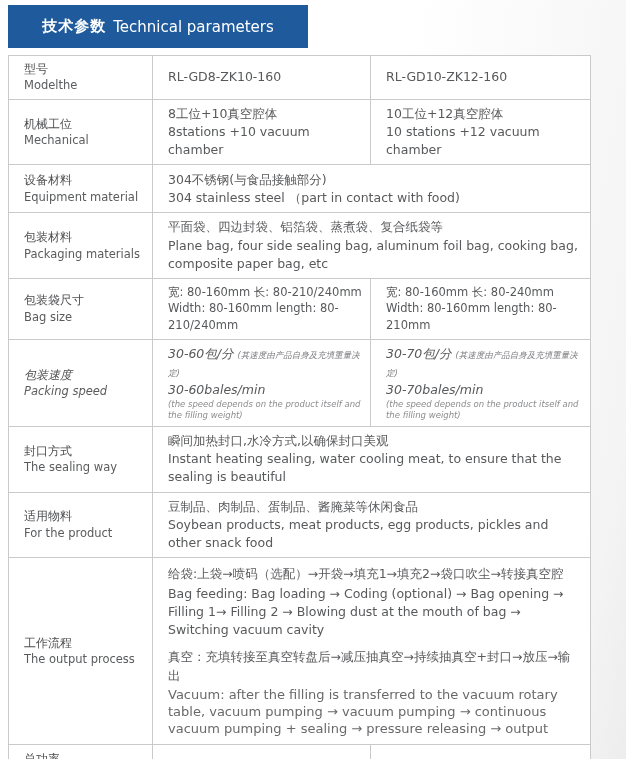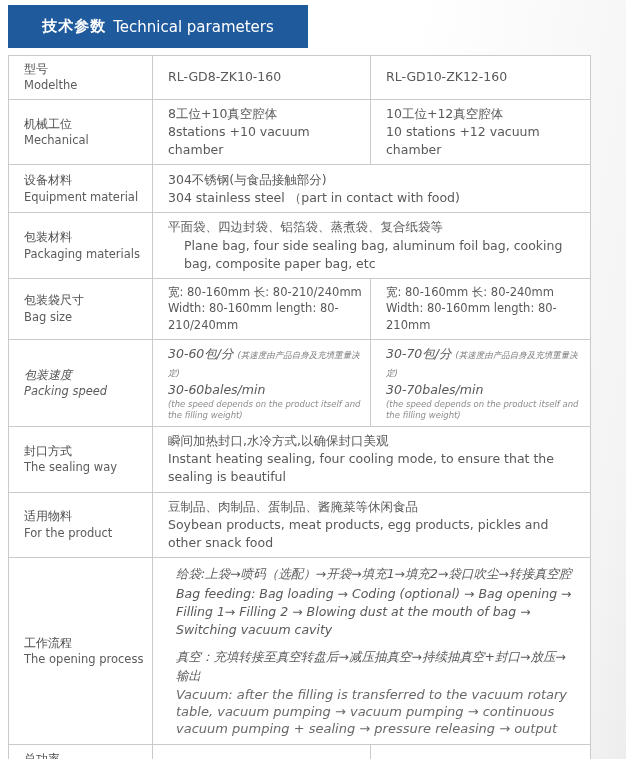--- a/index.html
+++ b/index.html
@@ -47,21 +47,21 @@
   td.label .en { font-size:11.5px; color:#5a5b5d; line-height:1.35; }
 
   td.val1 { width:218px; font-size:12.5px; background:#ffffff;}
   td.val2 { width:220px; padding-left:20px; font-size:12.5px; background:#ffffff;}
   td.spanv { font-size:12.5px; background:#ffffff;}
 
   .line { line-height:1.45; }
   .note { font-size:8.5px; color:#8b8c8e; line-height:1.3; }
   .inline-note { font-size:8.5px; color:#7d7e80; }
 
-  .wp .line { margin:2px 8px;font-style:italic; }
+  .wp .line { margin:2px 0; }
   .wp .gap { margin-top:9px; }
   .wp .small-en { font-size:13px; line-height:1.3; color:#68696b; }
 
   tr.r1  td { height:44px; }
   tr.r2  td { height:49px; }
   tr.r3  td { height:48px; }
   tr.r4  td { height:48px; }
   tr.r5  td { height:46px; }
   tr.r6  td { height:44px;font-style:italic; }
   tr.r7  td { height:51px; }
@@ -121,21 +121,21 @@
         </td>
       </tr>
 
       <tr class="r4">
         <td class="label">
           <div class="zh">包装材料</div>
           <div class="en">Packaging materials</div>
         </td>
         <td class="spanv" colspan="2">
           <div class="line">平面袋、四边封袋、铝箔袋、蒸煮袋、复合纸袋等</div>
-          <div class="line" style="max-width:420px;margin-left:16px;">Plane bag, four side sealing bag, aluminum foil bag, cooking bag, composite paper bag, etc</div>
+          <div class="line" style="max-width:420px;">Plane bag, four side sealing bag, aluminum foil bag, cooking bag, composite paper bag, etc</div>
         </td>
       </tr>
 
       <tr class="r5">
         <td class="label">
           <div class="zh">包装袋尺寸</div>
           <div class="en">Bag size</div>
         </td>
         <td class="val1" style="font-size:11.5px;">
           <div class="line">宽: 80-160mm 长: 80-210/240mm</div>
@@ -164,39 +164,39 @@
         </td>
       </tr>
 
       <tr class="r7">
         <td class="label">
           <div class="zh">封口方式</div>
           <div class="en">The sealing way</div>
         </td>
         <td class="spanv" colspan="2">
           <div class="line">瞬间加热封口,水冷方式,以确保封口美观</div>
-          <div class="line">Instant heating sealing, four cooling mode, to ensure that the sealing is beautiful</div>
+          <div class="line">Instant heating sealing, water cooling meat, to ensure that the sealing is beautiful</div>
         </td>
       </tr>
 
       <tr class="r8">
         <td class="label">
           <div class="zh">适用物料</div>
           <div class="en">For the product</div>
         </td>
         <td class="spanv" colspan="2">
           <div class="line">豆制品、肉制品、蛋制品、酱腌菜等休闲食品</div>
           <div class="line">Soybean products, meat products, egg products, pickles and other snack food</div>
         </td>
       </tr>
 
       <tr class="r9">
         <td class="label">
           <div class="zh">工作流程</div>
-          <div class="en">The opening process</div>
+          <div class="en">The output process</div>
         </td>
         <td class="spanv wp" colspan="2">
           <div class="line">给袋:上袋→喷码（选配）→开袋→填充1→填充2→袋口吹尘→转接真空腔</div>
           <div class="line" style="max-width:425px;">Bag feeding: Bag loading → Coding (optional) → Bag opening → Filling 1→ Filling 2 → Blowing dust at the mouth of bag → Switching vacuum cavity</div>
           <div class="line gap">真空：充填转接至真空转盘后→减压抽真空→持续抽真空+封口→放压→输出</div>
           <div class="line small-en" style="max-width:432px;">Vacuum: after the filling is transferred to the vacuum rotary table, vacuum pumping → vacuum pumping → continuous vacuum pumping + sealing → pressure releasing → output</div>
         </td>
       </tr>
 
       <tr class="r10">

